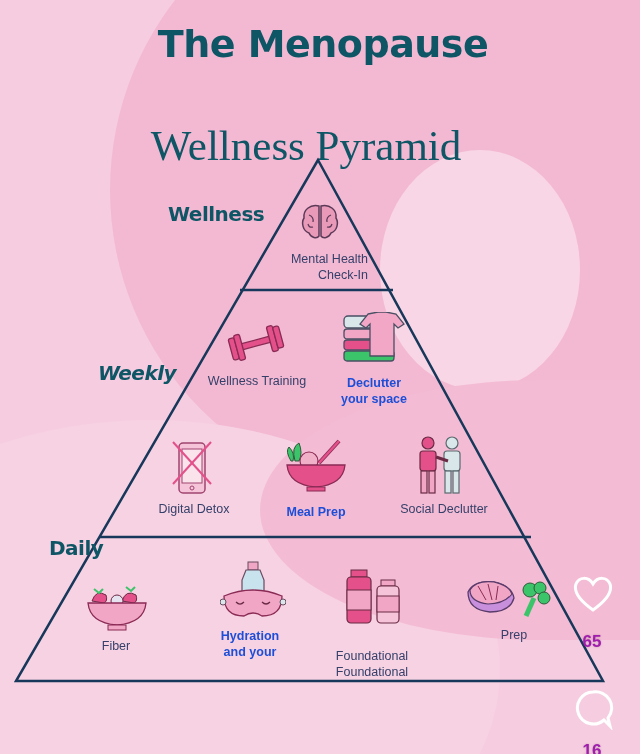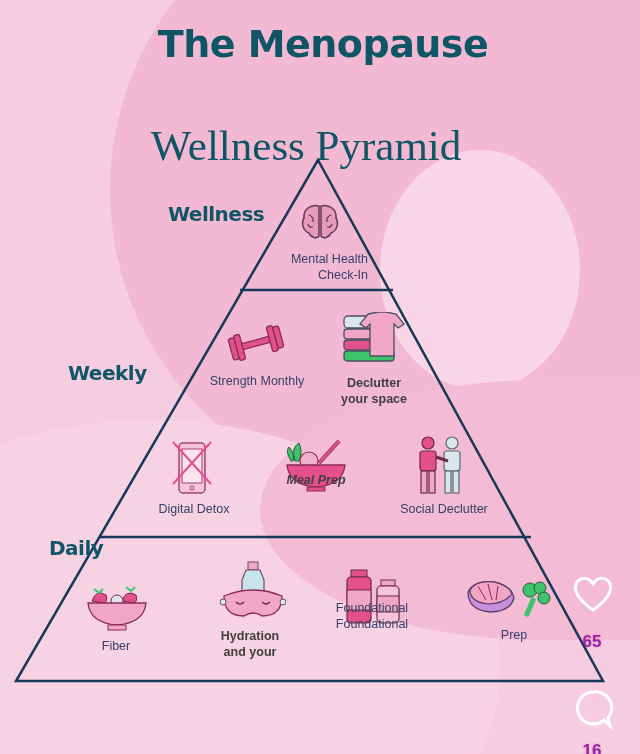--- a/index.html
+++ b/index.html
@@ -3,21 +3,21 @@
 <meta charset="utf-8">
 <style>
   html,body{margin:0;padding:0;}
   body{width:640px;height:754px;overflow:hidden;background:#f6cde0;position:relative;font-family:"Liberation Sans",sans-serif;}
   .bg{position:absolute;inset:0;overflow:hidden;}
   .blob{position:absolute;border-radius:50%;}
   .title1{position:absolute;left:0;width:600px;top:22px;text-align:center;font-family:"DejaVu Sans",sans-serif;font-weight:bold;font-size:38px;color:#0e5566;letter-spacing:-0.5px;padding-left:23px;}
   .title2{position:absolute;left:0;width:612px;top:77px;text-align:center;font-family:"Liberation Serif",serif;font-size:43px;color:#0e5566;margin-top:44px;}
   .tier{position:absolute;font-family:"DejaVu Sans",sans-serif;font-weight:bold;color:#0e5566;font-size:20px;letter-spacing:-0.5px;}
   .lbl{position:absolute;text-align:center;font-size:12.5px;color:#35406a;line-height:16px;}
-  .lbl.b{font-weight:bold;color:#404040;}
+  .lbl.b{font-weight:bold;color:#1d4ed8;}
   svg.pyr{position:absolute;left:0;top:0;}
   .icon{position:absolute;}
   .side{position:absolute;text-align:center;color:#a21caf;font-weight:bold;font-size:17px;text-shadow:0 0 2px rgba(0,0,0,.25);}
 </style>
 </head>
 <body>
 
 <div class="bg">
   <div class="blob" style="left:110px;top:-120px;width:620px;height:620px;background:#f3b9d2;"></div>
   <div class="blob" style="left:380px;top:150px;width:200px;height:240px;background:#f8d6e5;"></div>
@@ -28,21 +28,21 @@
 <div class="title1">The Menopause</div>
 <div class="title2">Wellness Pyramid</div>
 
 <svg class="pyr" width="640" height="754">
   <polygon points="318,160 16,681 603,681" fill="none" stroke="#17385a" stroke-width="2.5"></polygon>
   <line x1="240" y1="290" x2="393" y2="290" stroke="#17385a" stroke-width="2.5"></line>
   <line x1="100" y1="537" x2="531" y2="537" stroke="#17385a" stroke-width="2.5"></line>
 </svg>
 
 <div class="tier" style="left:168px;top:202px;">Wellness</div>
-<div class="tier" style="left:68px;top:361px;">Weekly</div>
+<div class="tier" style="left:98px;top:361px;font-style:italic;">Weekly</div>
 <div class="tier" style="left:24px;top:536px;margin-left:25px;">Daily</div>
 
 <svg class="icon" style="left:300px;top:203px;" width="40" height="38">
   <path d="M19,3 C10,1 3,7 4,15 C1,20 3,28 9,30 C11,35 17,36 19,33 Z" fill="#e89ab8" stroke="#5b3a58" stroke-width="1.5"></path>
   <path d="M21,3 C30,1 37,7 36,15 C39,20 37,28 31,30 C29,35 23,36 21,33 Z" fill="#e89ab8" stroke="#5b3a58" stroke-width="1.5"></path>
   <path d="M9,12 q5,2 4,7 M13,24 q-4,1 -5,-3 M31,12 q-5,2 -4,7 M27,24 q4,1 5,-3" stroke="#5b3a58" fill="none" stroke-width="1.2"></path>
 </svg>
 <div class="lbl" style="left:268px;top:251px;width:100px;text-align:right;">
   <div>Mental Health</div>
   <div>Check-In</div>
@@ -50,21 +50,21 @@
 
 <svg class="icon" style="left:226px;top:325px;" width="60" height="36">
   <g transform="rotate(-15 30 18)" stroke="#8a2a55" stroke-width="1.3" fill="#e3508a">
     <rect x="14" y="15" width="32" height="6" rx="2"></rect>
     <rect x="4" y="7" width="6" height="22" rx="2"></rect>
     <rect x="10" y="5" width="6" height="26" rx="2"></rect>
     <rect x="44" y="5" width="6" height="26" rx="2"></rect>
     <rect x="50" y="7" width="6" height="22" rx="2"></rect>
   </g>
 </svg>
-<div class="lbl" style="left:198px;top:373px;width:118px;">Strength Monthly</div>
+<div class="lbl" style="left:198px;top:373px;width:118px;">Wellness Training</div>
 
 <svg class="icon" style="left:342px;top:312px;" width="64" height="52">
   <rect x="2" y="4" width="30" height="12" rx="4" fill="#d9e6ea" stroke="#4a4f63" stroke-width="1.3"></rect>
   <rect x="2" y="17" width="34" height="10" rx="3" fill="#f0a6c4" stroke="#4a4f63" stroke-width="1.3"></rect>
   <rect x="2" y="28" width="34" height="10" rx="3" fill="#e3508a" stroke="#4a4f63" stroke-width="1.3"></rect>
   <rect x="2" y="39" width="50" height="10" rx="3" fill="#3cc46a" stroke="#4a4f63" stroke-width="1.3"></rect>
   <path d="M26,2 L36,0 L44,0 L54,2 L62,12 L56,16 L52,12 L52,44 L28,44 L28,12 L24,16 L18,12 Z" fill="#f3a7c6" stroke="#4a4f63" stroke-width="1.3"></path>
 </svg>
 <div class="lbl b" style="left:322px;top:375px;width:104px;">
   <div>Declutter</div>
@@ -82,21 +82,21 @@
 
 <svg class="icon" style="left:285px;top:437px;" width="62" height="58">
   <path d="M10,24 q-4,-14 4,-18 q4,10 0,18 Z" fill="#3cc46a" stroke="#2d5a3a" stroke-width="1"></path>
   <path d="M6,24 q-6,-10 -2,-14 q6,6 4,14 Z" fill="#3cc46a" stroke="#2d5a3a" stroke-width="1"></path>
   <circle cx="24" cy="24" r="9" fill="#f0b0c8" stroke="#8a2a55" stroke-width="1.2"></circle>
   <line x1="34" y1="26" x2="54" y2="4" stroke="#8a2a55" stroke-width="4"></line>
   <line x1="34" y1="26" x2="54" y2="4" stroke="#e3508a" stroke-width="2.5"></line>
   <path d="M2,28 L60,28 Q58,48 31,50 Q4,48 2,28 Z" fill="#e3508a" stroke="#8a2a55" stroke-width="1.3"></path>
   <rect x="22" y="50" width="18" height="4" fill="#e3508a" stroke="#8a2a55" stroke-width="1"></rect>
 </svg>
-<div class="lbl b" style="left:270px;top:472px;width:92px;font-style:italic;">Meal Prep</div>
+<div class="lbl b" style="left:270px;top:504px;width:92px;">Meal Prep</div>
 
 <svg class="icon" style="left:414px;top:435px;" width="52" height="62">
   <circle cx="14" cy="8" r="6" fill="#e3508a" stroke="#6a2a45" stroke-width="1.2"></circle>
   <rect x="6" y="16" width="16" height="20" rx="3" fill="#e3508a" stroke="#6a2a45" stroke-width="1.2"></rect>
   <rect x="7" y="36" width="6" height="22" fill="#f0a6c4" stroke="#6a2a45" stroke-width="1.2"></rect>
   <rect x="15" y="36" width="6" height="22" fill="#f0a6c4" stroke="#6a2a45" stroke-width="1.2"></rect>
   <circle cx="38" cy="8" r="6" fill="#d9e6ea" stroke="#5a6a70" stroke-width="1.2"></circle>
   <rect x="30" y="16" width="16" height="20" rx="3" fill="#d9e6ea" stroke="#5a6a70" stroke-width="1.2"></rect>
   <rect x="31" y="36" width="6" height="22" fill="#d9e6ea" stroke="#5a6a70" stroke-width="1.2"></rect>
   <rect x="39" y="36" width="6" height="22" fill="#d9e6ea" stroke="#5a6a70" stroke-width="1.2"></rect>
@@ -129,21 +129,21 @@
 </div>
 
 <svg class="icon" style="left:344px;top:568px;" width="60" height="58">
   <rect x="7" y="2" width="16" height="7" fill="#e3508a" stroke="#6a2a45" stroke-width="1"></rect>
   <rect x="3" y="9" width="24" height="46" rx="4" fill="#e3508a" stroke="#6a2a45" stroke-width="1.2"></rect>
   <rect x="3" y="22" width="24" height="20" fill="#f0a6c4" stroke="#6a2a45" stroke-width="1"></rect>
   <rect x="37" y="12" width="14" height="6" fill="#f0a6c4" stroke="#6a2a45" stroke-width="1"></rect>
   <rect x="33" y="18" width="22" height="37" rx="4" fill="#f6c4d8" stroke="#6a2a45" stroke-width="1.2"></rect>
   <rect x="33" y="28" width="22" height="16" fill="#f0a6c4" stroke="#6a2a45" stroke-width="1"></rect>
 </svg>
-<div class="lbl" style="left:322px;top:600px;width:100px;">
+<div class="lbl" style="left:322px;top:648px;width:100px;">
   <div>Foundational</div>
   <div>Foundational</div>
 </div>
 
 <svg class="icon" style="left:464px;top:578px;" width="90" height="42">
   <path d="M4,14 Q10,2 30,4 Q48,8 50,20 Q46,34 26,34 Q4,32 4,14 Z" fill="#c78fdc" stroke="#5a3a6a" stroke-width="1.3"></path>
   <path d="M6,12 Q12,2 30,4 Q46,8 48,16 Q40,26 24,26 Q6,24 6,12 Z" fill="#f0a6c4" stroke="#5a3a6a" stroke-width="1.2"></path>
   <path d="M14,8 l8,14 M24,6 l4,16 M34,8 l-2,14" stroke="#8a2a55" stroke-width="1" fill="none"></path>
   <circle cx="66" cy="12" r="7" fill="#3cc46a" stroke="#2d5a3a" stroke-width="1"></circle>
   <circle cx="76" cy="10" r="6" fill="#3cc46a" stroke="#2d5a3a" stroke-width="1"></circle>

